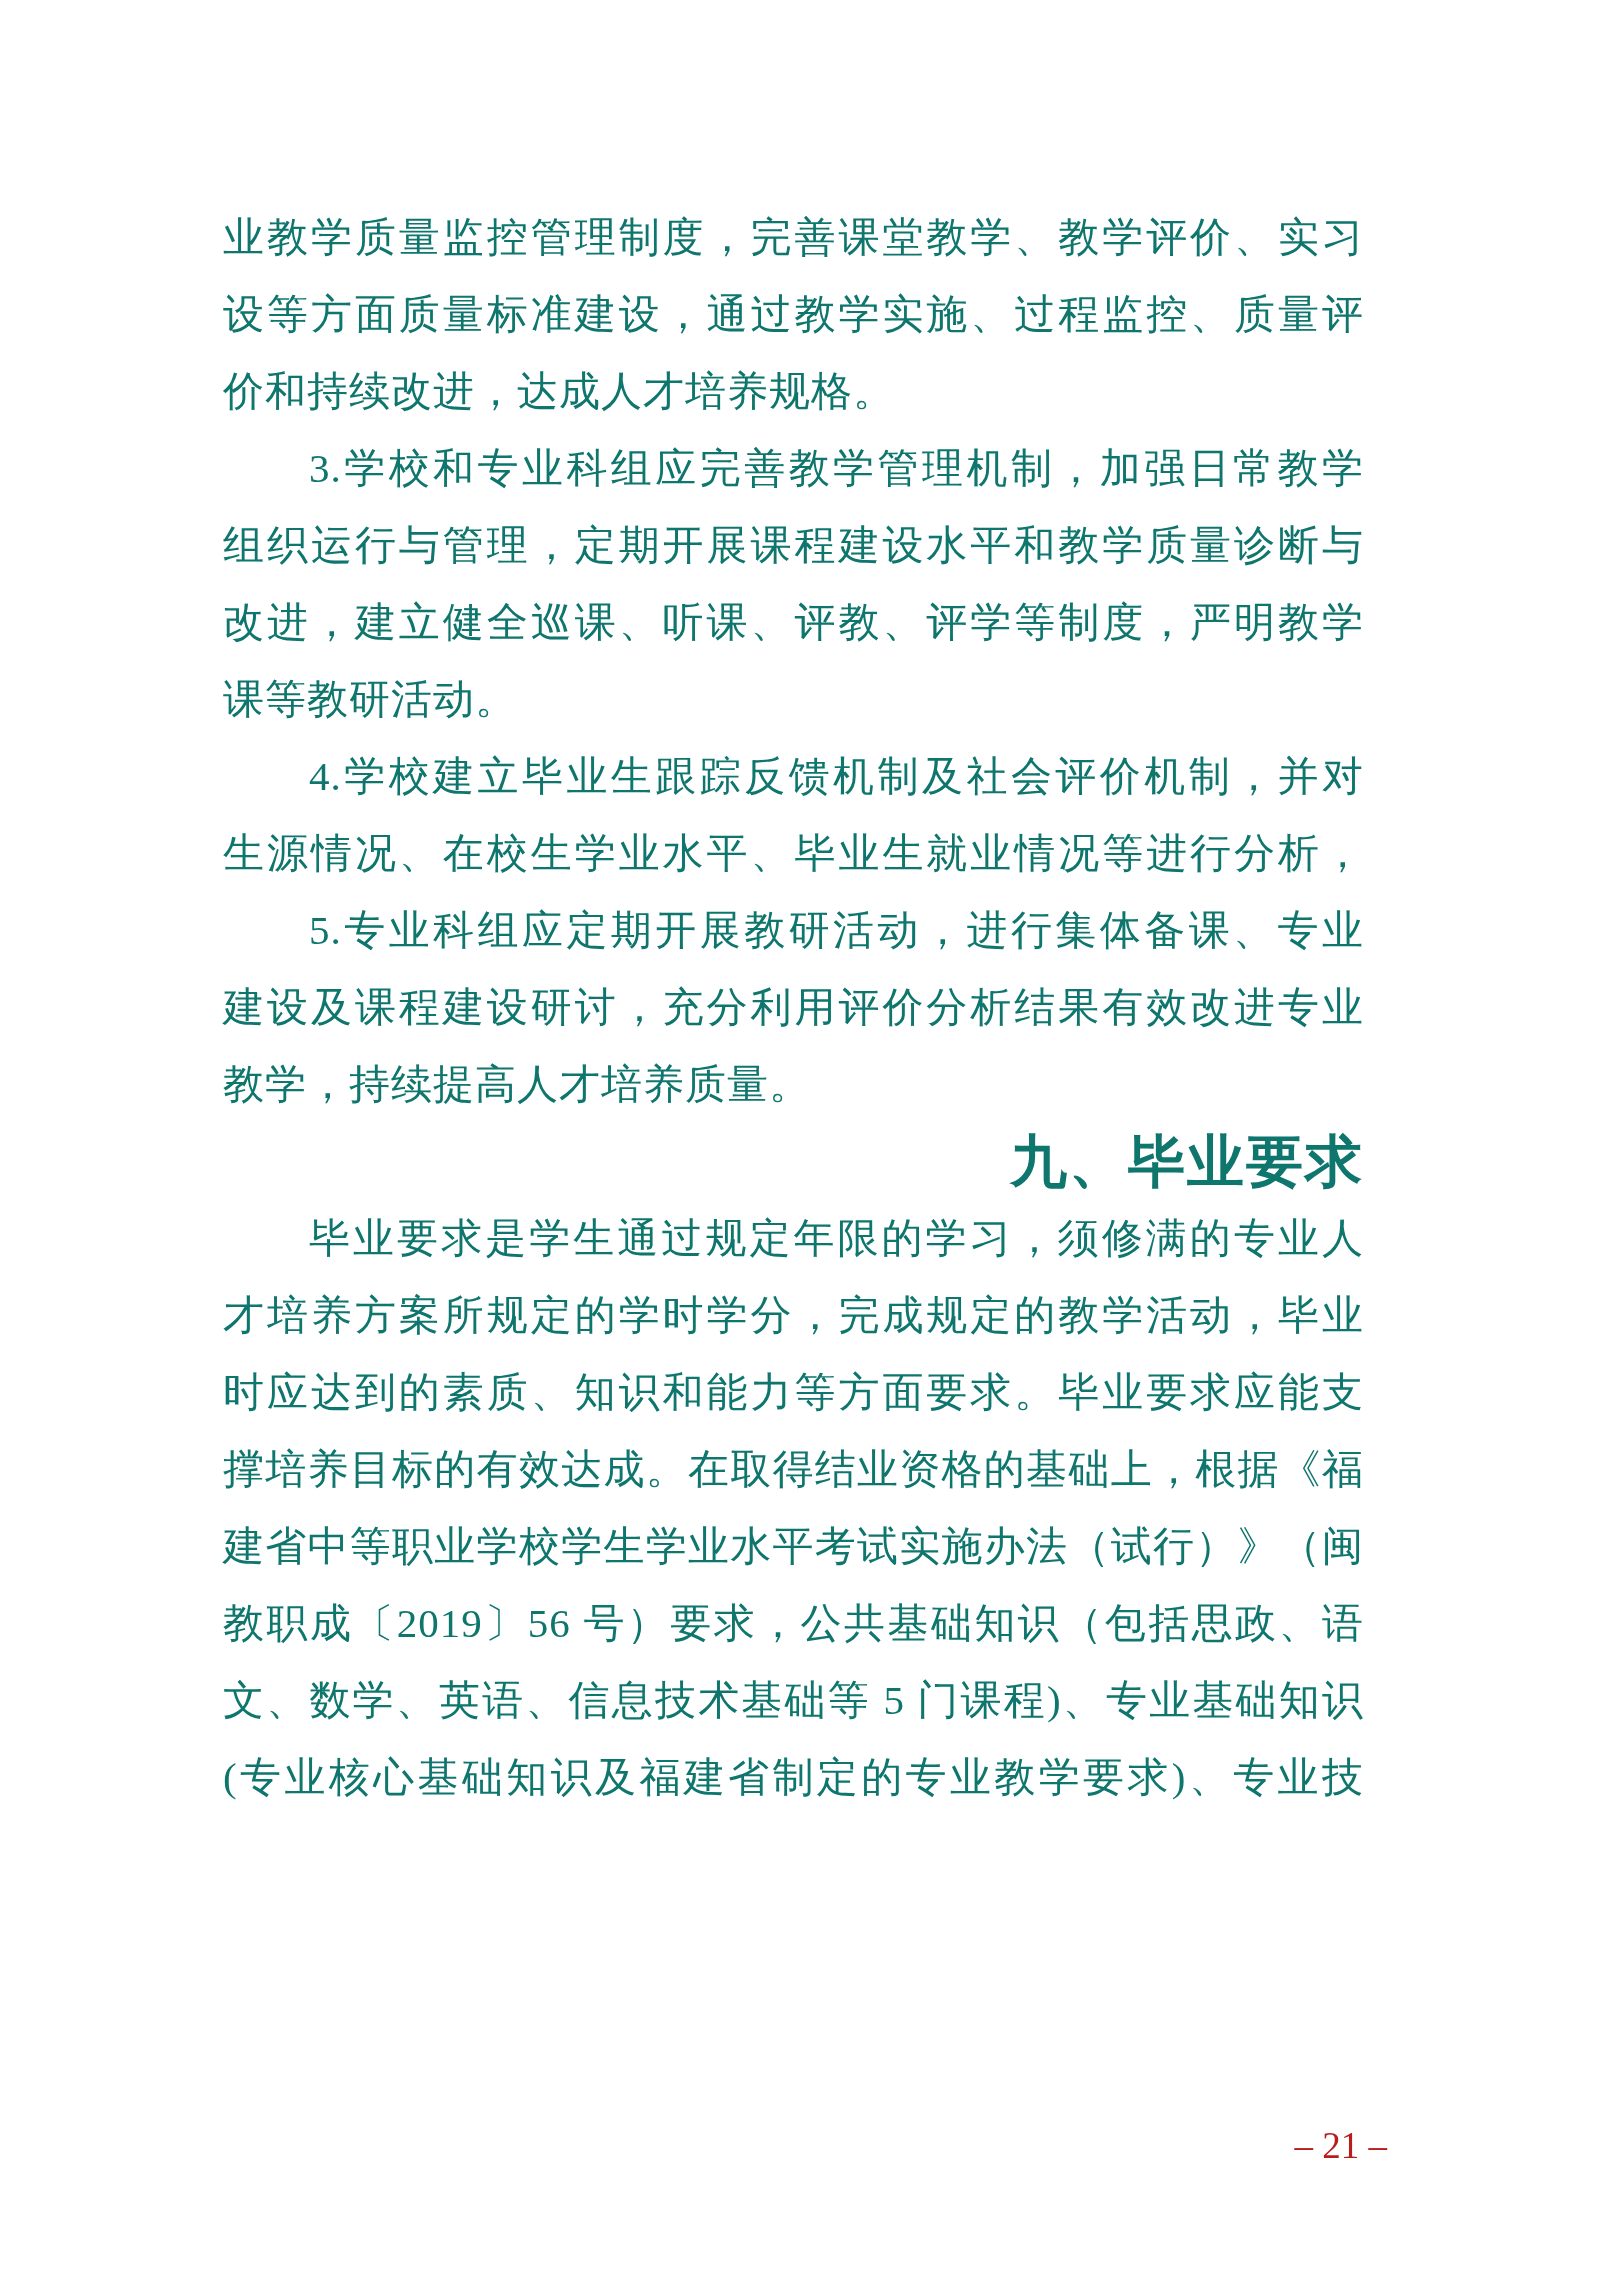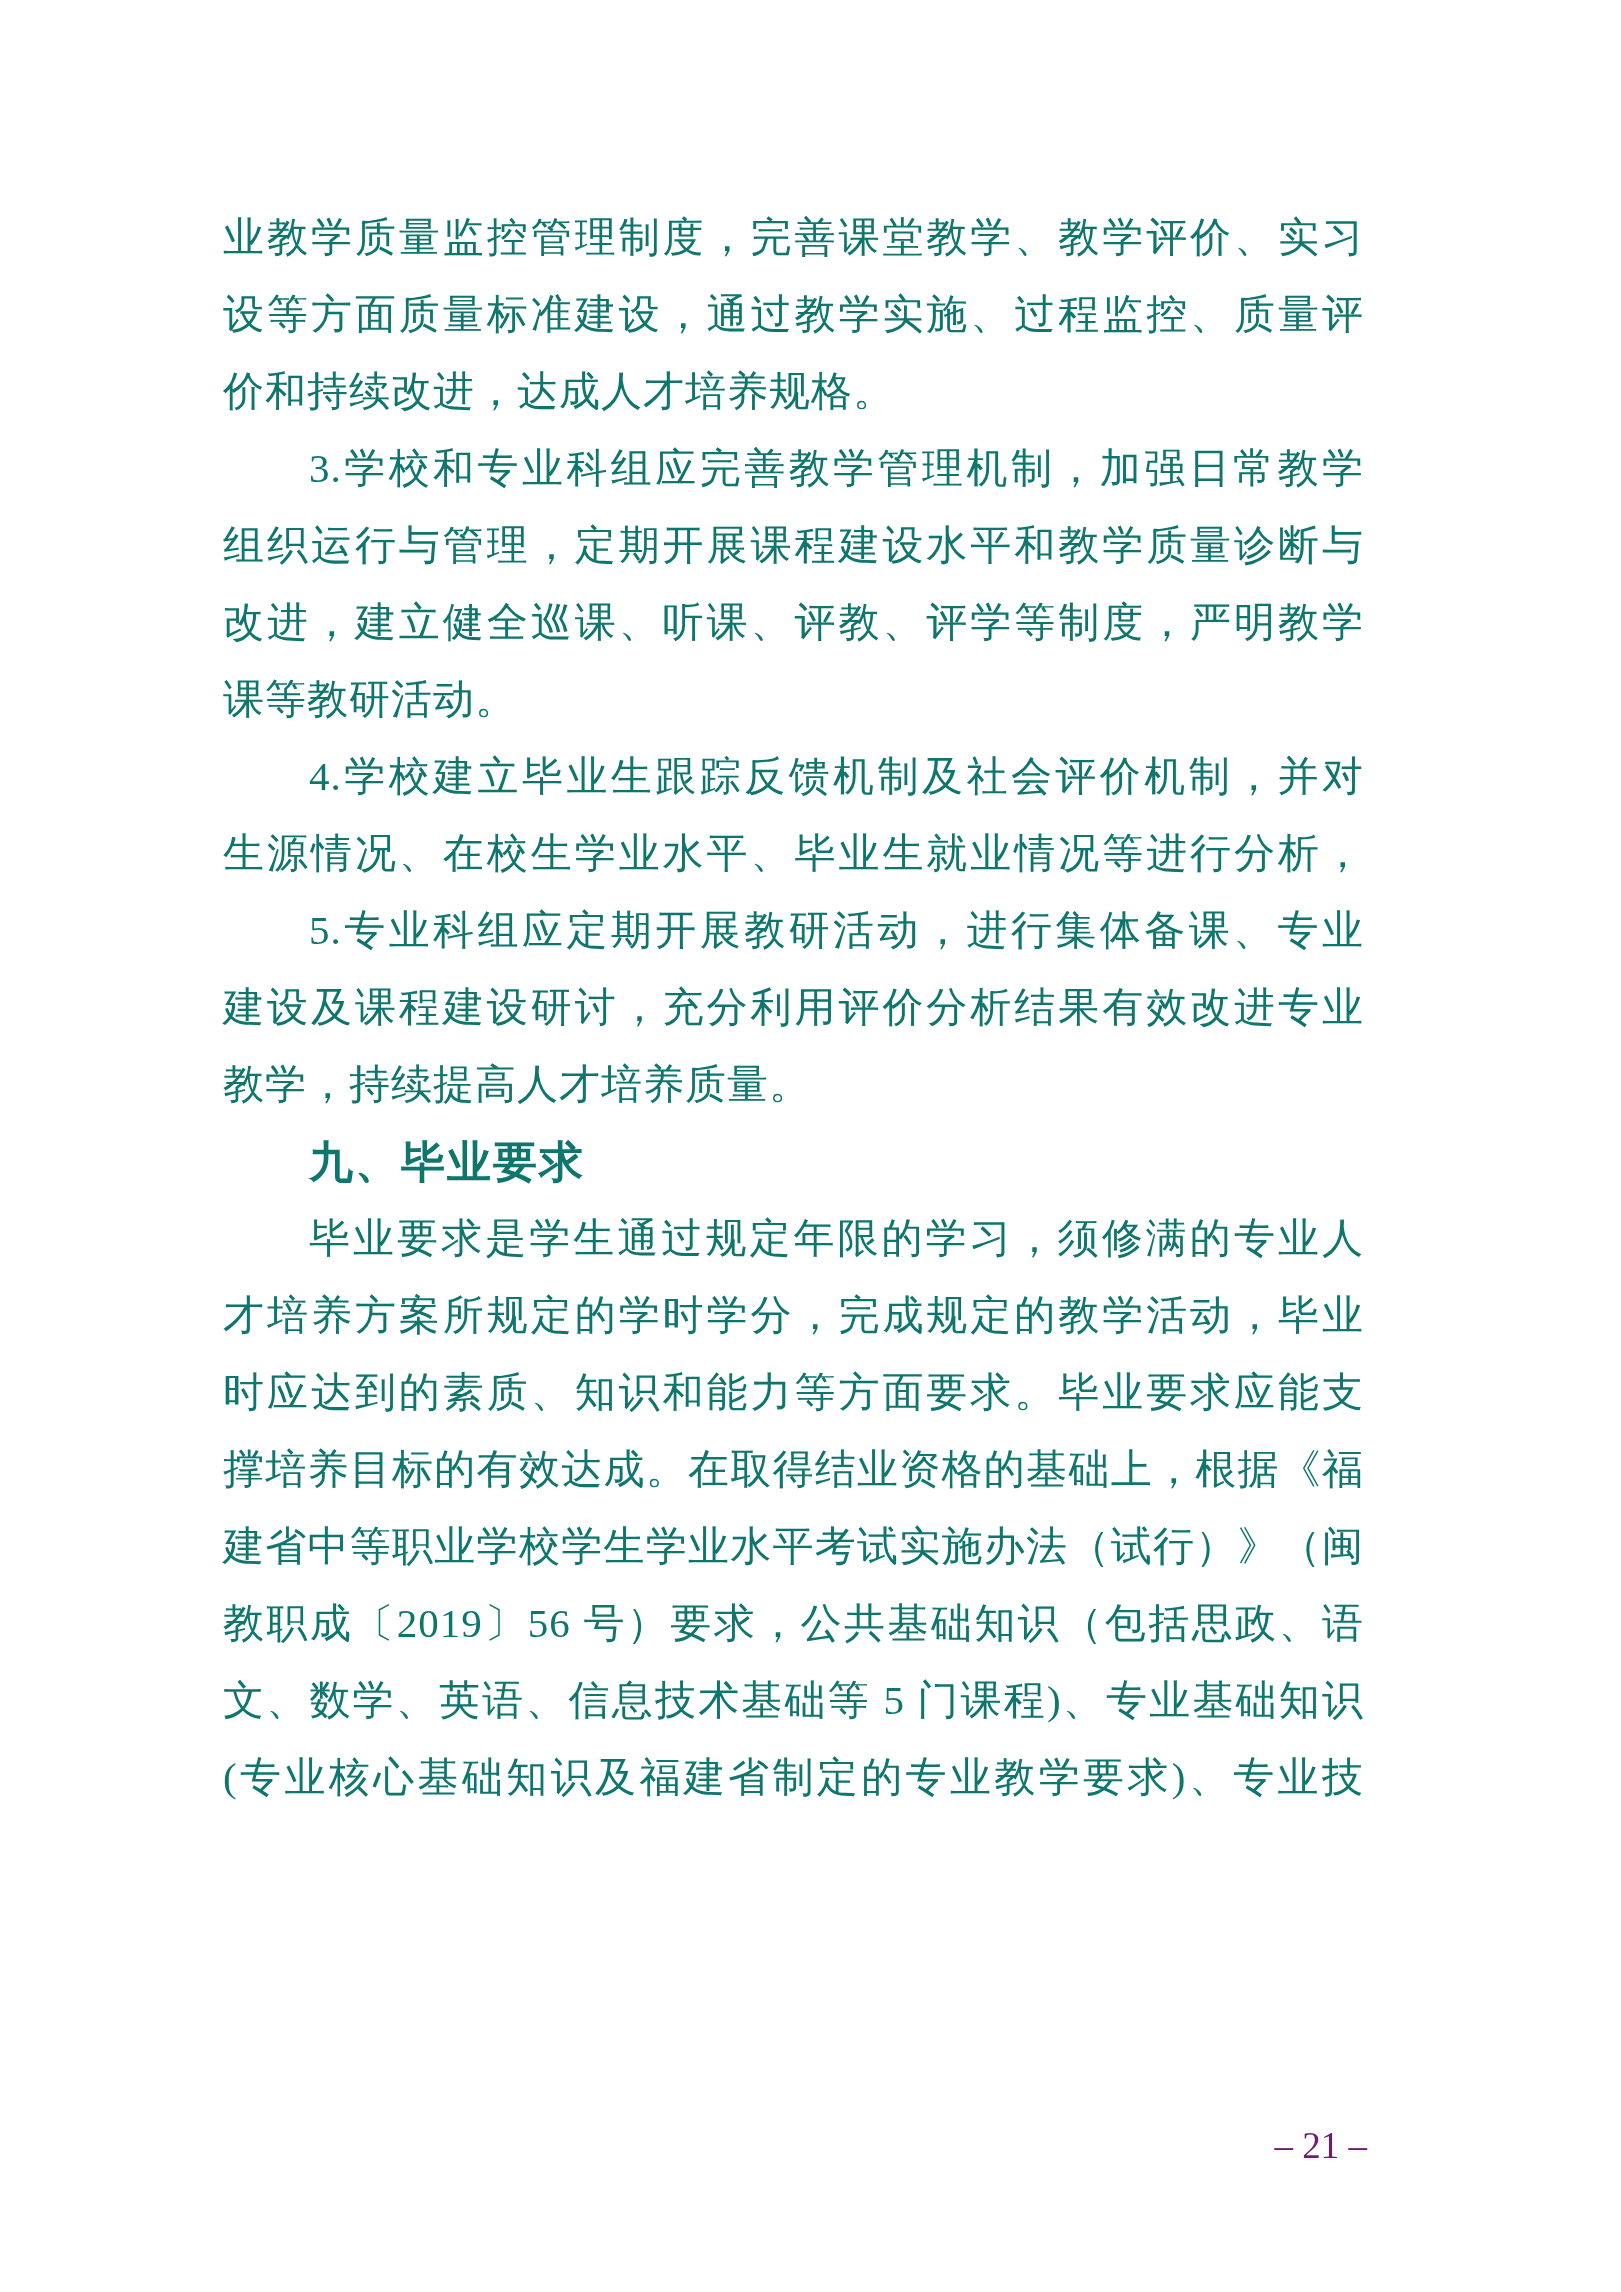--- a/index.html
+++ b/index.html
@@ -31,30 +31,31 @@
   .line.justify {
     text-align: justify;
     text-align-last: justify;
   }
   .line.indent {
     text-indent: 86px;
   }
   .line.heading {
     font-family: "Liberation Sans", "DejaVu Sans", sans-serif;
     font-weight: 700;
-    font-size: 44px;
+    font-size: 57px;
     letter-spacing: 2px;
+    text-align: right;
   }
   .page-number {
     position: absolute;
     top: 2122px;
-    right: 254px;
+    right: 234px;
     font-size: 37px;
     line-height: 47px;
-    color: #701a75;
+    color: #b91c1c;
     font-family: "Liberation Serif", "DejaVu Serif", serif;
     margin-left: 27px;
   }
 </style>
 </head>
 <body>
 
 <div class="page">
   <div class="text-block">
       <div class="line justify">业教学质量监控管理制度，完善课堂教学、教学评价、实习</div>

